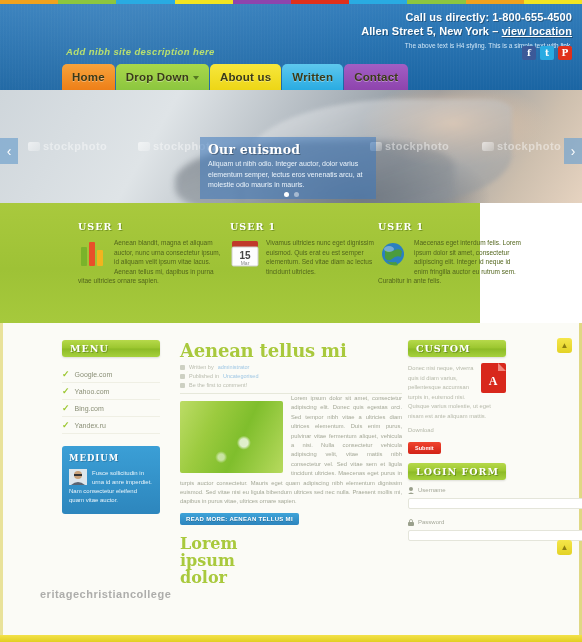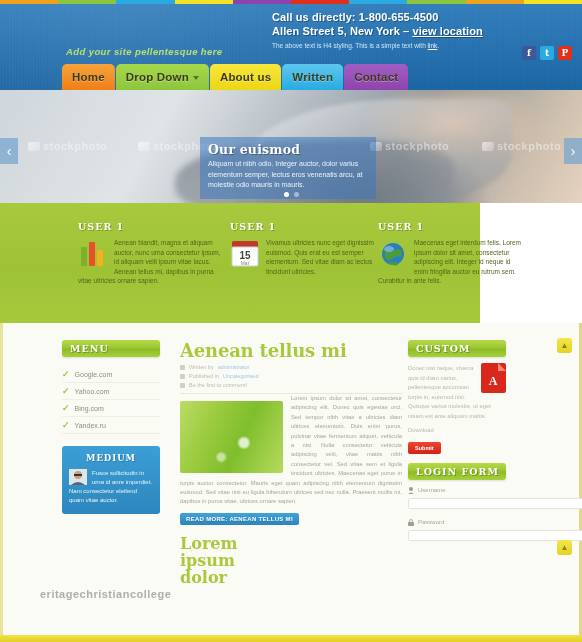--- a/index.html
+++ b/index.html
@@ -32,21 +32,21 @@
   .logo-name {
     font-family:"DejaVu Serif", serif; font-weight:bold; font-size:35px; color:#fff;
     letter-spacing:-1px; line-height:40px; margin-left:2px;
     text-shadow: 2px 2px 0 rgba(0,0,0,.25);
   }
   .logo-tag {
     position:absolute; left:66px; top:42px; font-size:9.5px; font-style:italic; font-weight:bold;
     color:#b8e070; letter-spacing:.4px;
   }
 
-  .hdr-right { position:absolute; right:10px; top:6px; text-align:left; width:300px; }
+  .hdr-right { position:absolute; right:10px; top:6px; text-align:right; width:300px; }
   .hdr-phone { font-size:11px; font-weight:bold; color:#ffffff; letter-spacing:.1px; line-height:14px;
                text-shadow:1px 1px 0 rgba(0,0,0,.3); }
   .hdr-addr  { font-size:11px; font-weight:bold; color:#ffffff; letter-spacing:.1px; line-height:14px;
                text-shadow:1px 1px 0 rgba(0,0,0,.3); }
   .hdr-addr u { color:#ffffff; }
   .hdr-sub   { font-size:6.5px; color:#cfe6f7; margin-top:3px; line-height:9px; }
   .hdr-sub u { color:#e9f4ff; }
   .socials { position:absolute; right:10px; top:42px; display:flex; gap:4px; }
   .soc { width:14px; height:14px; border-radius:2px; display:flex; align-items:center; justify-content:center;
          font-size:9px; font-weight:bold; color:#fff; font-family:"DejaVu Serif",serif; }
@@ -123,21 +123,21 @@
   .menu-li { display:flex; align-items:center; gap:5px; height:17px; font-size:7px; color:#8a8f76;
              border-bottom:1px solid #efefe4; }
   .tick { color:#9bc62f; font-size:9px; font-weight:bold; }
 
   .box { margin-top:12px; border-radius:3px; padding:7px 7px 9px 7px; }
   .box.light { background:linear-gradient(180deg,#fbec3c,#f3df1e); }
   .box.medium { background:linear-gradient(180deg,#3b9fd6,#2d86bd); }
   .box h5 { font-family:"DejaVu Serif",serif; font-size:8.5px; font-weight:bold; letter-spacing:1px;
             margin-bottom:6px; }
   .box.light h5 { color:#6d6a1b; text-shadow:0 1px 0 rgba(255,255,255,.5); }
-  .box.medium h5 { color:#fff; text-shadow:1px 1px 0 rgba(0,0,0,.2);text-align:center; }
+  .box.medium h5 { color:#fff; text-shadow:1px 1px 0 rgba(0,0,0,.2); }
   .box p { font-size:6px; line-height:9px; }
   .box.light p { color:#6f6c26; }
   .box.medium p { color:#e9f4fb; }
   .avatar { float:left; width:18px; height:16px; margin:0 5px 1px 0; border-radius:2px; }
 
   
   .mid-col { position:absolute; left:118px; top:0; width:222px; }
   .post-title { font-family:"DejaVu Serif",serif; font-size:18px; font-weight:bold; color:#a9c93d;
                 letter-spacing:-.2px; text-shadow:0 1px 0 rgba(255,255,255,.8); }
   .meta-line { display:flex; align-items:center; gap:4px; font-size:5.5px; color:#b9bcae; margin-top:3px;}
@@ -196,21 +196,21 @@
       <i style="background: rgb(224, 48, 27);"></i>
       <i style="background: rgb(41, 171, 226);"></i>
       <i style="background: rgb(140, 198, 63);"></i>
       <i style="background: rgb(240, 162, 30);"></i>
       <i style="background: rgb(242, 228, 34);"></i>
     </div>
 
   <div class="header">
     <div class="hdr-noise"></div>
 
-    <div class="logo-tag">Add your site pellentesque here</div>
+    <div class="logo-tag">Add nibh site description here</div>
 
     <div class="hdr-right">
       <div class="hdr-phone">
         <span>Call us directly:</span>
         <span>1-800-655-4500</span>
       </div>
       <div class="hdr-addr">
         <span>Allen Street 5, New York</span>
         <span>–</span>
         <u>view location</u>

